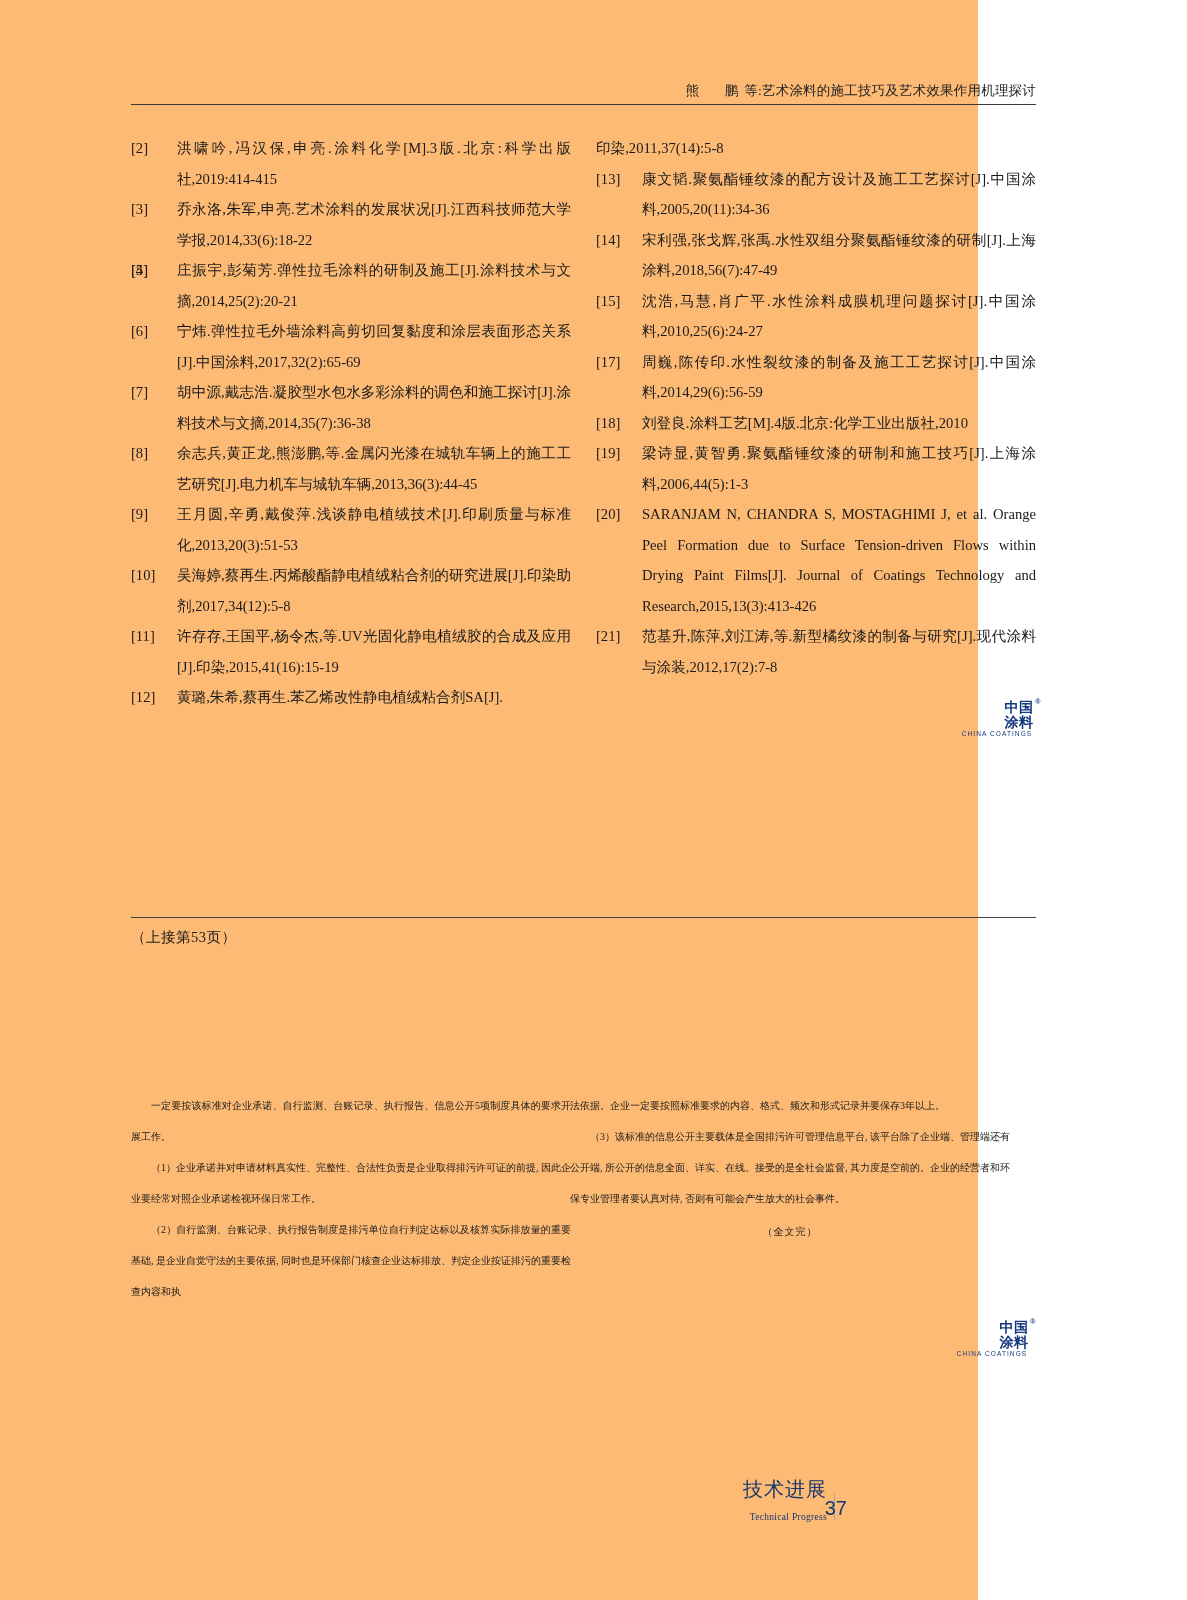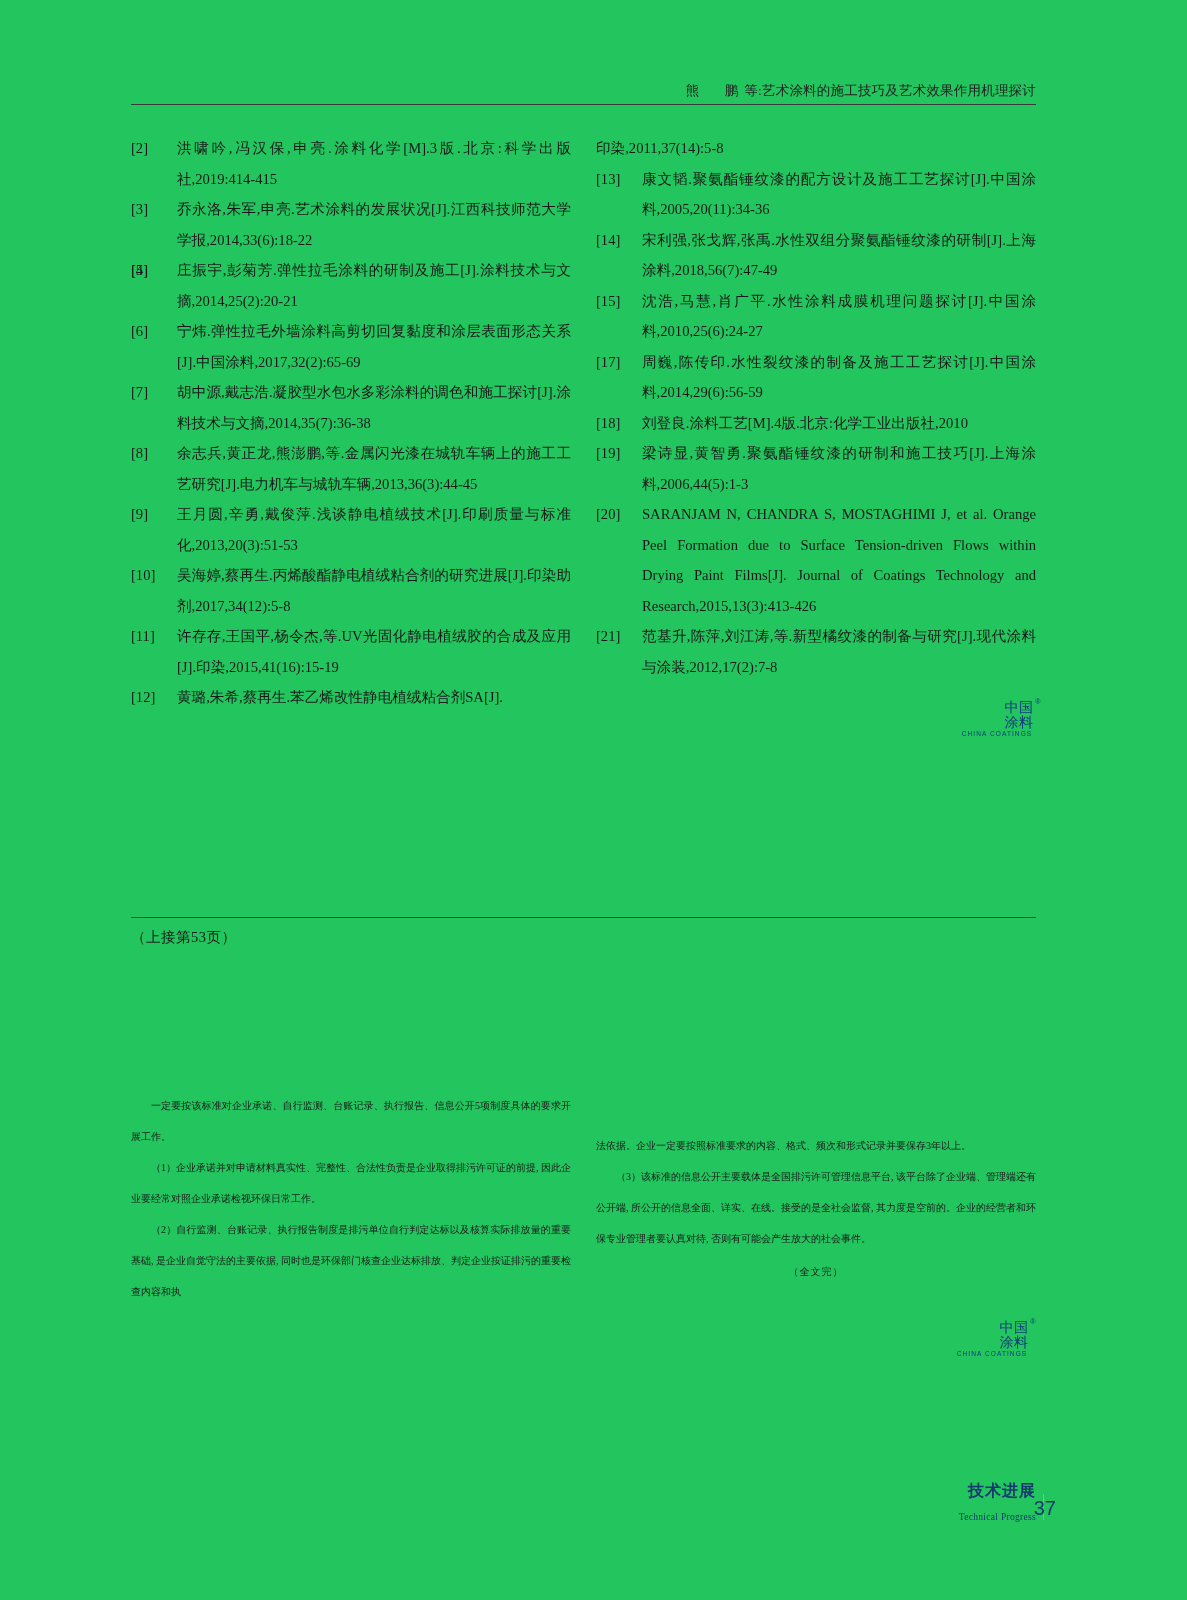--- a/index.html
+++ b/index.html
@@ -10,23 +10,23 @@
   body {
     width: 1187px;
     height: 1600px;
     position: relative;
     font-family: "Liberation Serif", serif;
     color: #1a1a1a;
   }
   .page {
     position: absolute;
     left: 0; top: 0;
-    width: 1187px;
+    width: 978px;
     height: 1600px;
-    background: #22c55e;
+    background: #fdba74;
   }
 
   
   .runhead {
     position: absolute;
     left: 131px;
     top: 82px;
     width: 905px;
     text-align: right;
     font-size: 13.5px;
@@ -79,21 +79,21 @@
   
   .logo {
     position: absolute;
     width: 74px;
     text-align: center;
     line-height: 1.05;
   }
   .logo .cn {
     color: #14387f;
     font-size: 14px;
-    font-weight: normal;
+    font-weight: bold;
     letter-spacing: 0.5px;
     font-family: "Liberation Sans", sans-serif;
     position: relative;
     display: inline-block;
     margin-left: 44px;
   }
   .logo .cn sup {
     font-size: 7px;
     position: absolute;
     top: -2px;
@@ -130,40 +130,40 @@
   
   .lower {
     position: absolute;
     top: 1090px;
     font-size: 10px;
     line-height: 31px;
     text-align: justify;
     text-justify: inter-ideograph;
   }
   .lower.col-left { left: 131px; width: 440px; }
-  .lower.col-right { left: 596px; width: 440px; margin-top: 40px; }
+  .lower.col-right { left: 570px; width: 440px; }
   .lower p { margin: 0; text-indent: 2em; }
   .lower p.noindent { text-indent: 0; }
   .endmark {
     text-align: center;
     margin-top: 2px;
     letter-spacing: 1px;
   }
 
   
   .footer {
     position: absolute;
     right: 151px;
     bottom: 78px;
     text-align: right;
     line-height: 1.1;
   }
   .footer .cn {
-    font-size: 16px;
-    font-weight: bold;
+    font-size: 20px;
+    font-weight: normal;
     color: #16386f;
     font-family: "Liberation Sans", sans-serif;
     letter-spacing: 1px;
   }
   .footer .en {
     font-size: 9.5px;
     color: #16386f;
     font-family: "Liberation Serif", serif;
     letter-spacing: 0.3px;
     margin-top: 12px;

